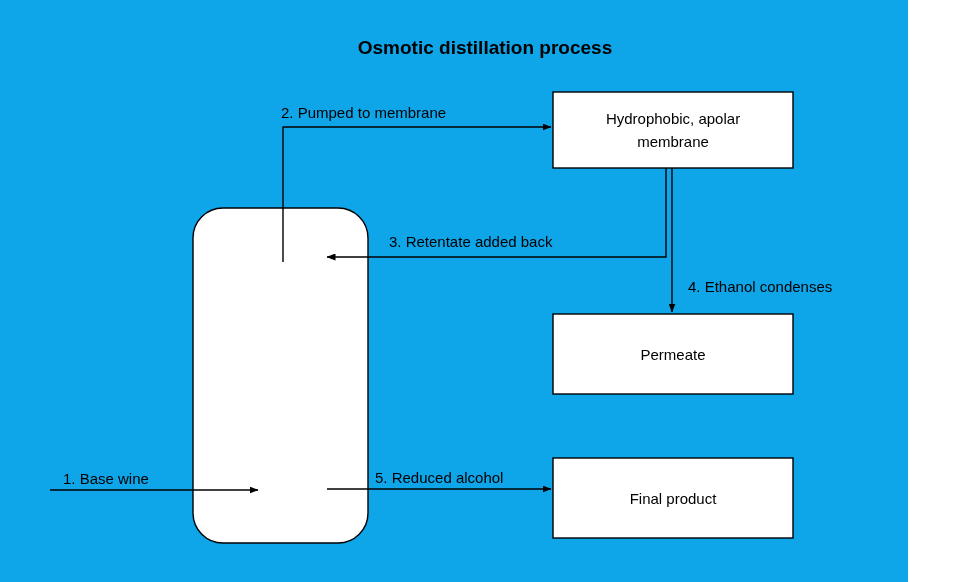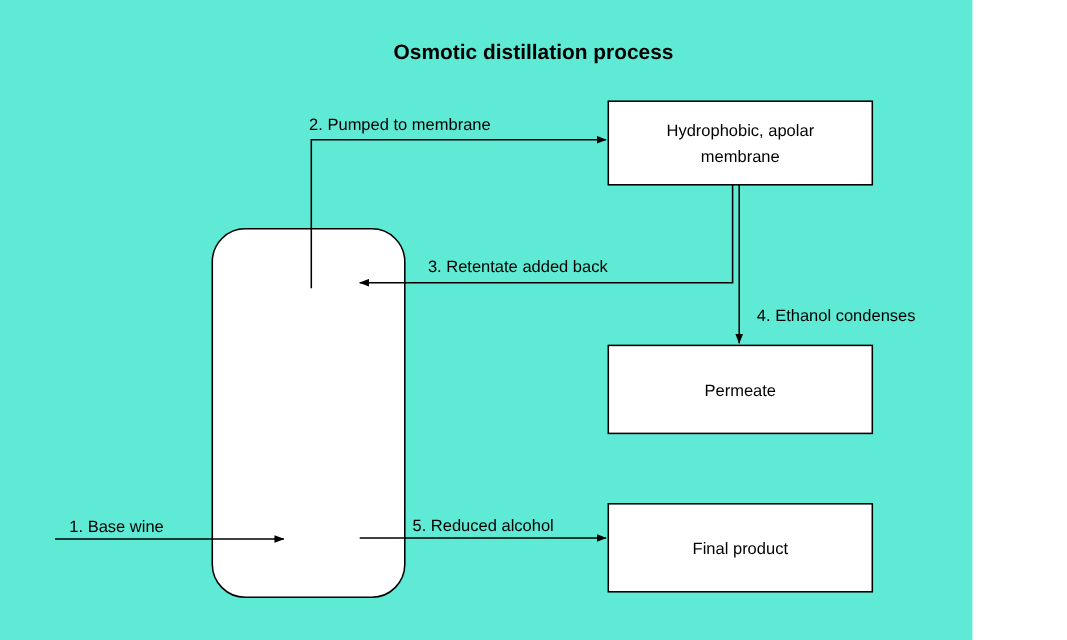--- a/index.html
+++ b/index.html
@@ -9,22 +9,23 @@
     background: #ffffff;
   }
   body {
     font-family: "Liberation Sans", sans-serif;
     color: #000000;
   }
   #canvas {
     position: relative;
     width: 884px;
     height: 582px;
-    background: #5eead4;
+    background: #0ea5e9;
     overflow: hidden;
+    padding-left: 24px;
   }
   #diagram-svg {
     position: absolute;
     left: 0;
     top: 0;
     width: 970px;
     height: 582px;
   }
   .title-text {
     font-size: 19px;

